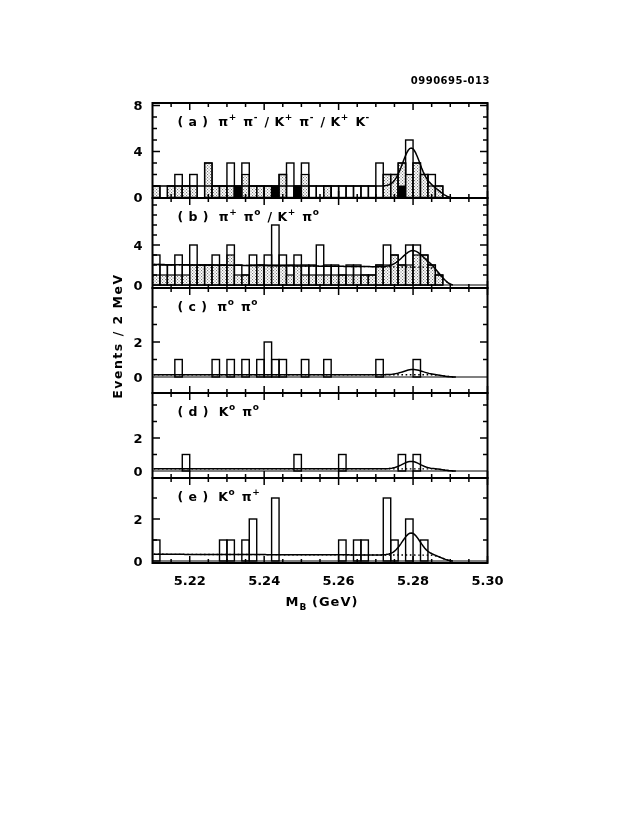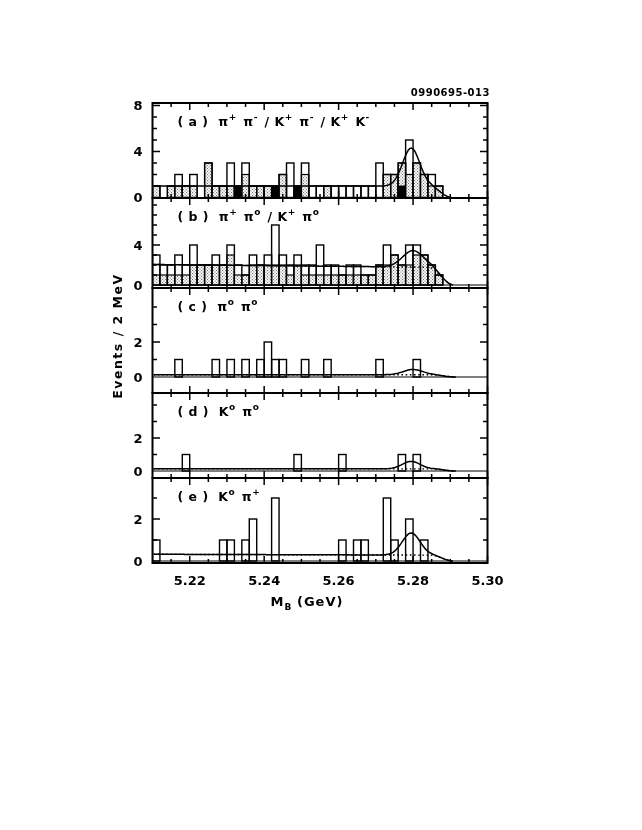--- a/index.html
+++ b/index.html
@@ -1,24 +1,24 @@
 <!DOCTYPE html>
 <html><head>
 <meta charset="utf-8">
 <style>
   html,body{margin:0;padding:0;background:#ffffff;}
   body{width:642px;height:830px;position:relative;overflow:hidden;
        font-family:"DejaVu Sans",sans-serif;color:#000;}
   #fig-svg{position:absolute;left:0;top:0;}
   .overlay-label{position:absolute;font-weight:700;white-space:nowrap;}
-  #corner-label{left:330px;top:87px;width:160px;text-align:right;
+  #corner-label{left:330px;top:75px;width:160px;text-align:right;
                 font-size:10px;letter-spacing:0.5px;}
   #y-axis-label{left:117px;top:336px;font-size:12.5px;letter-spacing:1.5px;
                 transform:translate(-50%,-50%) rotate(-90deg);}
-  #x-axis-label{left:307px;top:594px;font-size:13px;letter-spacing:1px;
+  #x-axis-label{left:322px;top:594px;font-size:13px;letter-spacing:1px;
                 transform:translate(-50%,0);}
   #x-axis-label .sub{font-size:9px;vertical-align:-4px;letter-spacing:0;}
 </style>
 </head>
 <body>
 
 <svg id="fig-svg" width="642" height="830" viewBox="0 0 642 830">
     <defs>
       <pattern id="stipple" width="3" height="3" patternUnits="userSpaceOnUse">
         <rect x="0" y="0" width="3" height="3" fill="#ffffff"></rect>

